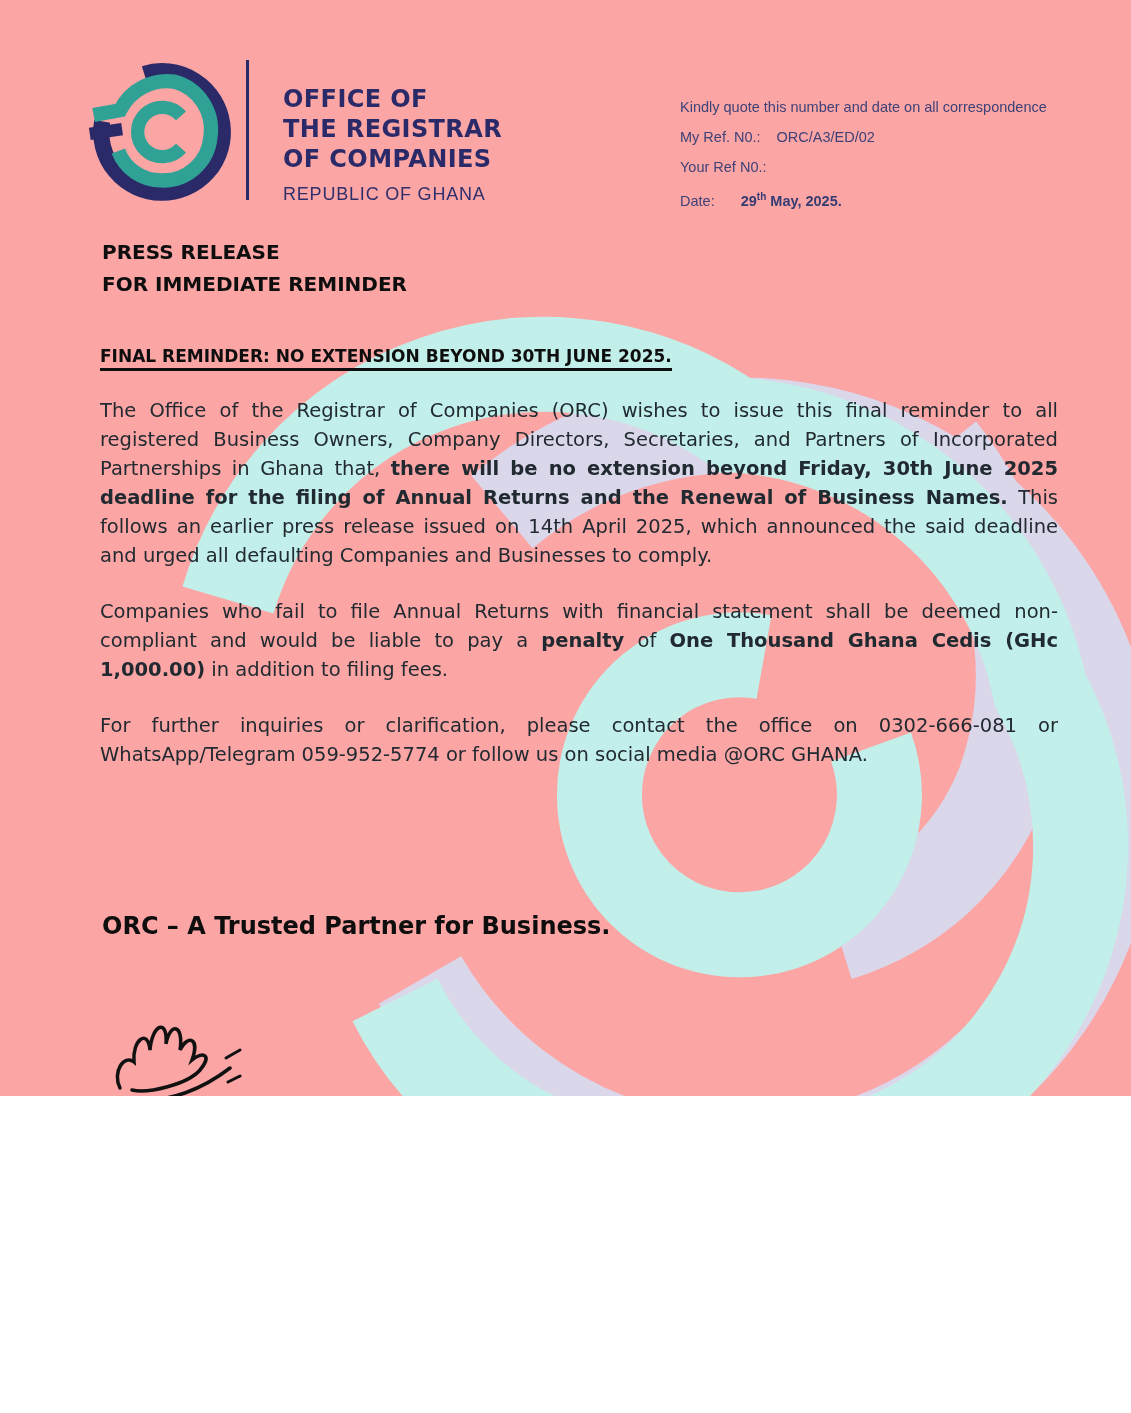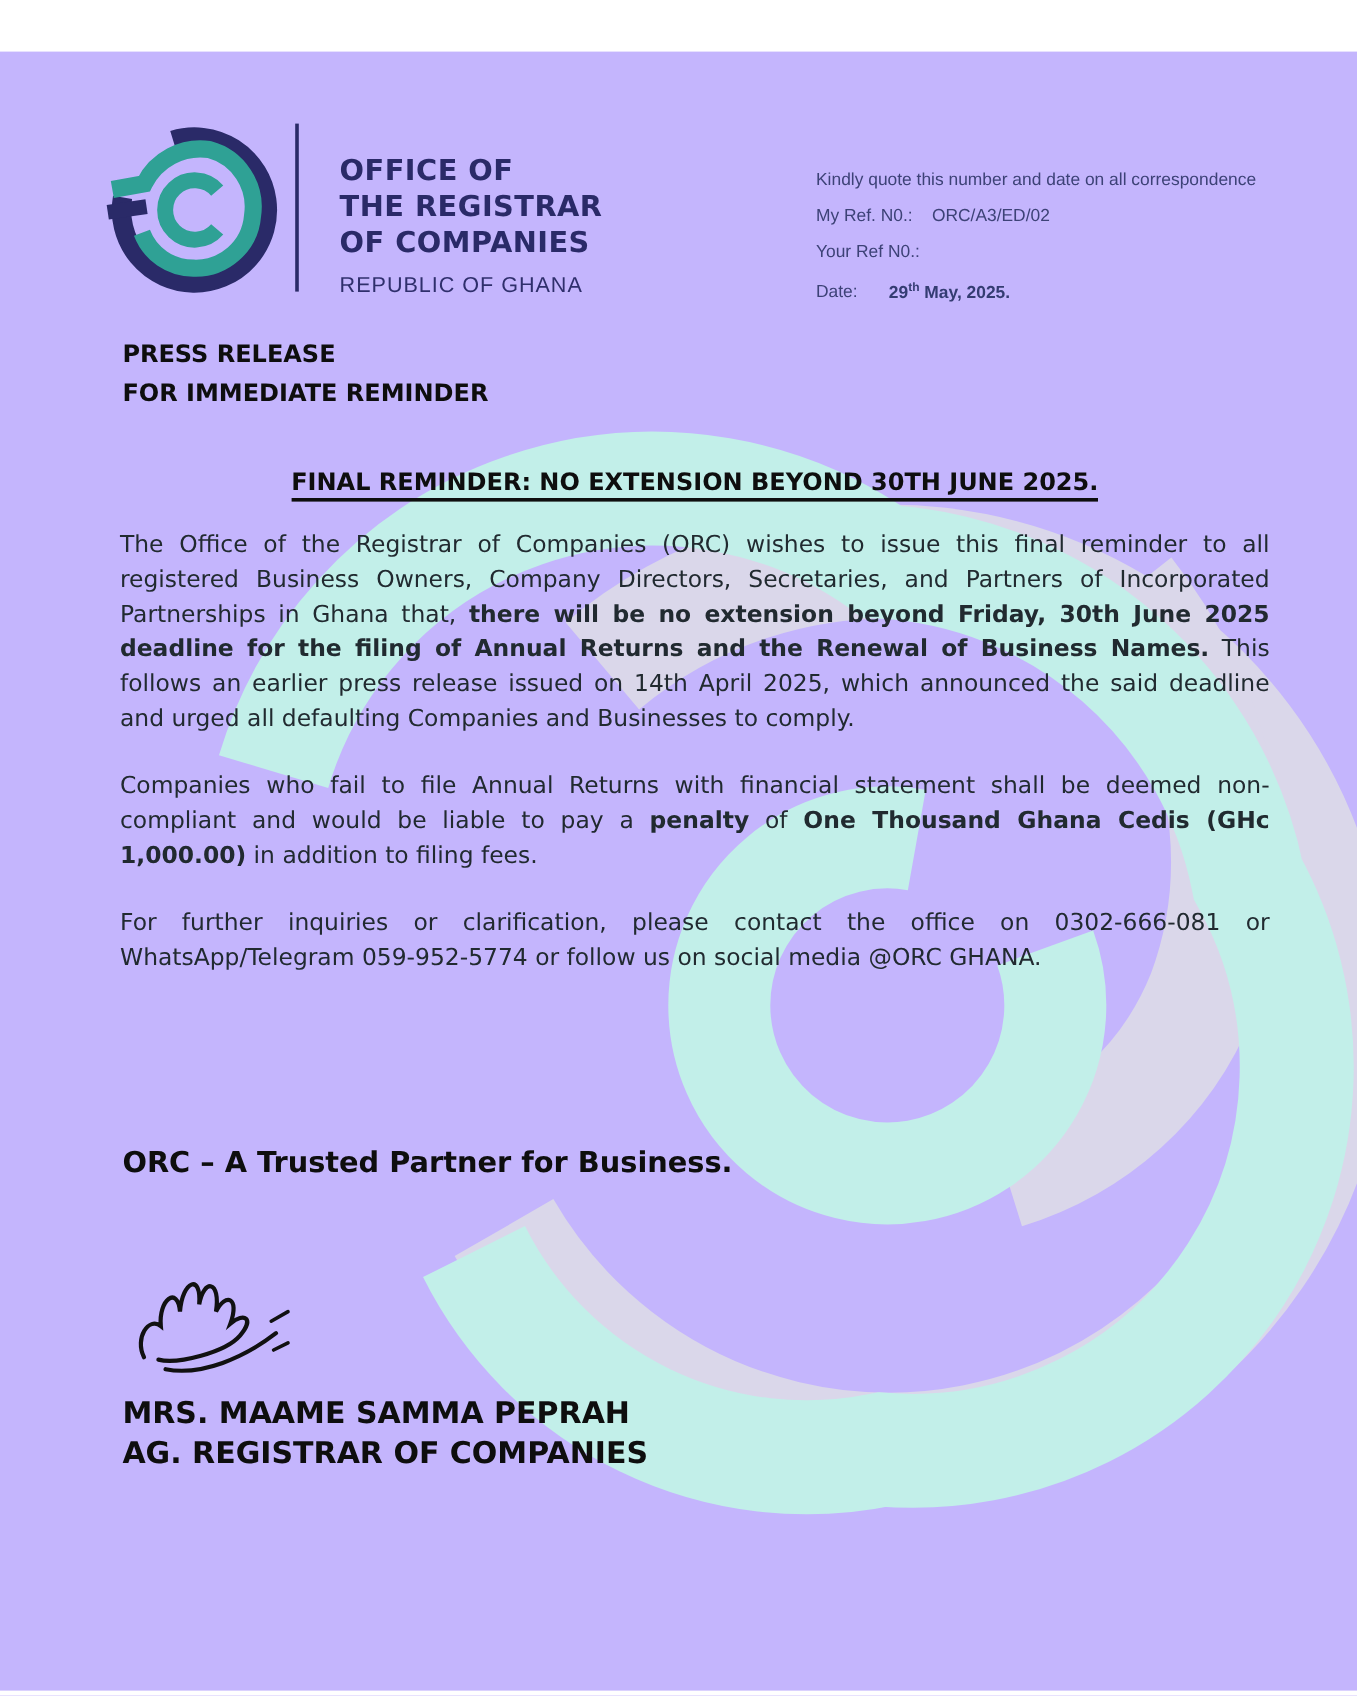--- a/index.html
+++ b/index.html
@@ -1,38 +1,38 @@
 <!DOCTYPE html>
 <html><head>
 <meta charset="utf-8">
 <style>
   html,body{margin:0;padding:0;background:#ffffff;}
   .page{
-    position:relative;width:1131px;height:1366px;background:#c4b5fd;overflow:hidden;
-    font-family:"DejaVu Sans","Liberation Sans",sans-serif;color:#212a30;margin-top:43px;
+    position:relative;width:1131px;height:1096px;background:#fca5a5;overflow:hidden;
+    font-family:"DejaVu Sans","Liberation Sans",sans-serif;color:#212a30;
   }
   .watermark{position:absolute;left:0;top:0;z-index:0;pointer-events:none;}
   .content{position:absolute;inset:0;z-index:1;}
 
   
   .logo-svg{position:absolute;left:86px;top:56px;}
   .divider{position:absolute;left:246px;top:60px;width:3px;height:140px;background:#2a2a68;}
   .org{position:absolute;left:283px;top:84px;color:#2a2a68;}
   .org-line{font-size:24px;font-weight:bold;line-height:30px;letter-spacing:0.4px;}
   .country{margin-top:10px;font-size:18px;letter-spacing:0.8px;color:#2f2f6c;font-family:"Liberation Sans",sans-serif;}
   .refs{position:absolute;left:680px;top:92px;color:#3d4277;font-size:14.5px;font-family:"Liberation Sans",sans-serif;}
   .refs .line{height:30px;line-height:30px;white-space:nowrap;}
   .ref-value{margin-left:16px;}
   .date-value{margin-left:26px;font-weight:bold;color:#343c72;}
   .date-value sup{font-size:10px;}
 
   
   .kicker{position:absolute;left:102px;top:236px;font-size:20px;font-weight:bold;line-height:32px;color:#0e0e0e;}
-  .headline{position:absolute;left:100px;top:346px;width:958px;text-align:center;
-            font-size:20px;font-weight:bold;color:#0e0e0e;}
+  .headline{position:absolute;left:100px;top:346px;width:958px;text-align:left;
+            font-size:17px;font-weight:bold;color:#0e0e0e;}
   .headline .underline{border-bottom:3px solid #0e0e0e;padding-bottom:2px;}
 
   
   .body-copy{position:absolute;left:100px;top:396px;width:958px;
              font-size:19.5px;line-height:29px;text-align:justify;color:#212a30;}
   .body-copy p{margin:0 0 27px 0;}
   .tagline{position:absolute;left:102px;top:912px;font-size:24px;font-weight:bold;color:#0e0e0e;}
 
   
   .signature-svg{position:absolute;left:108px;top:1010px;}

